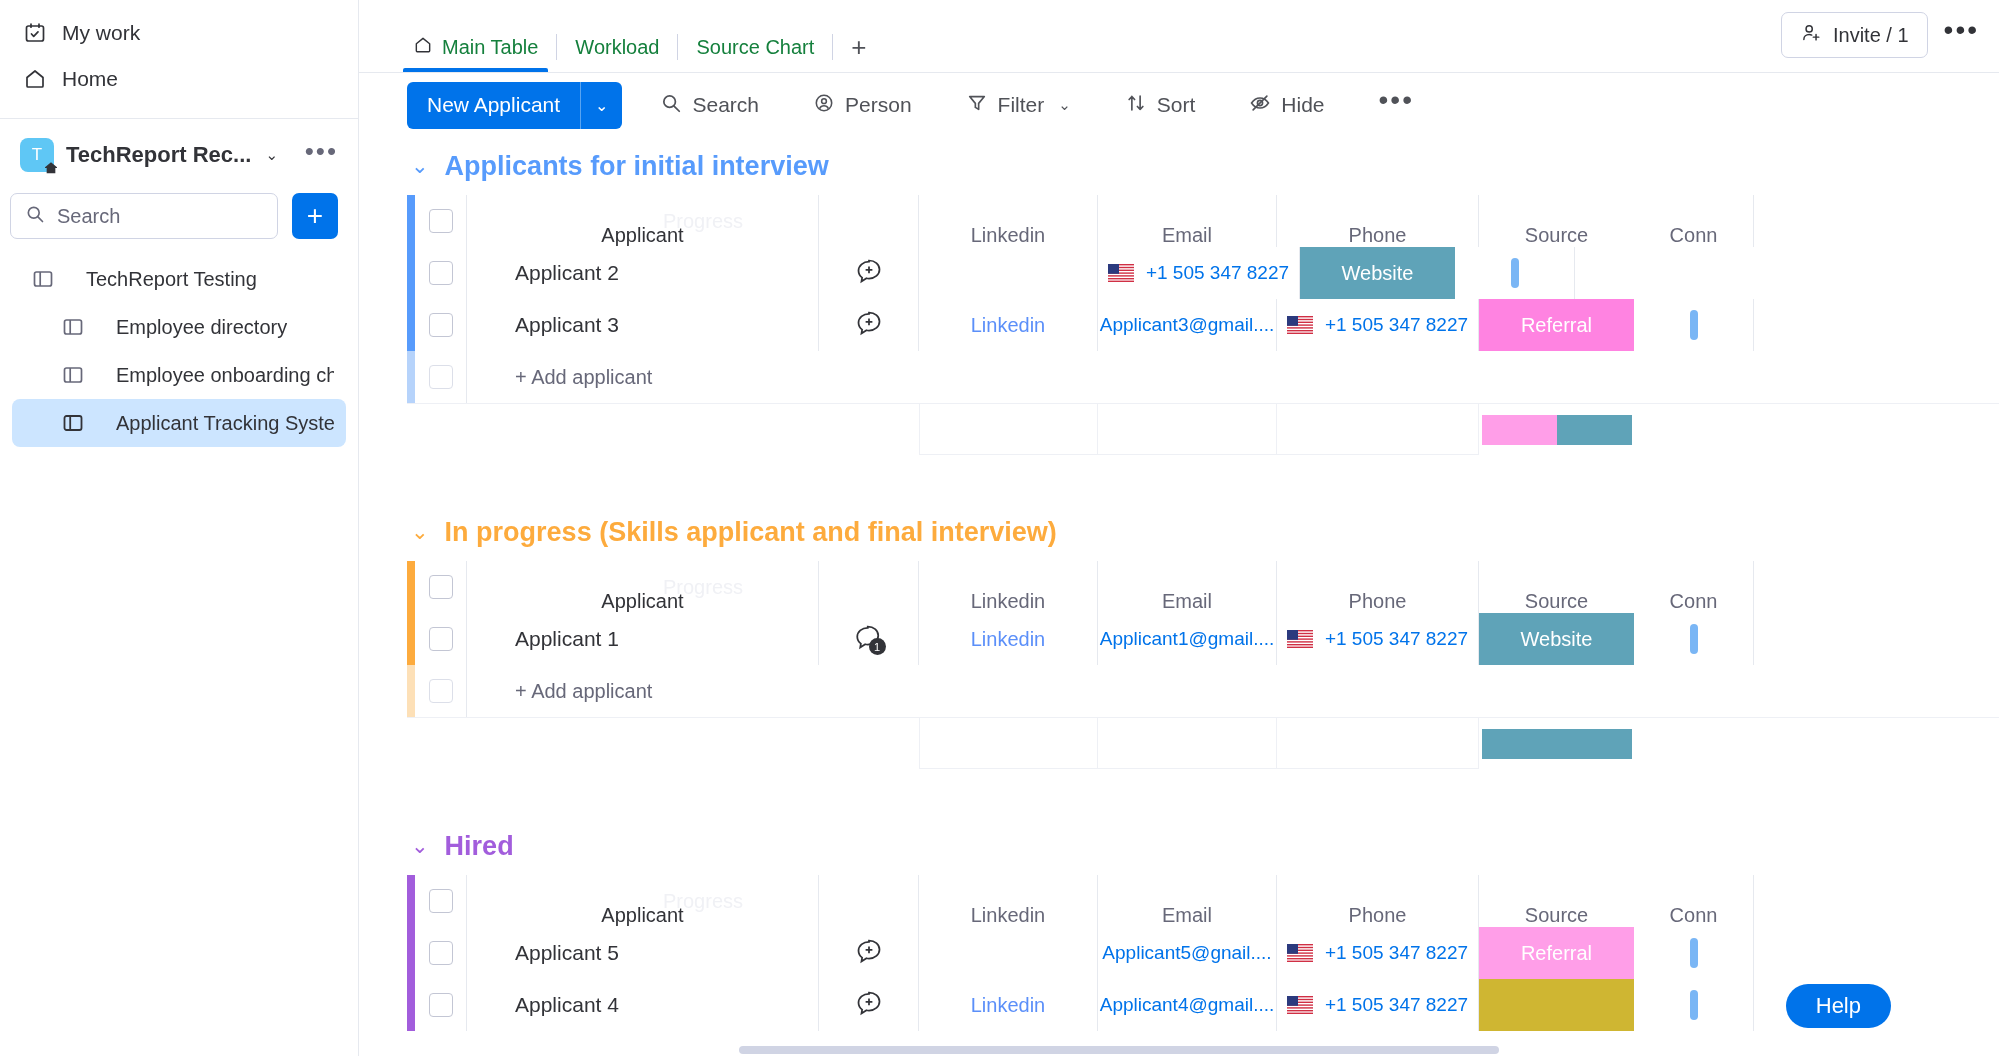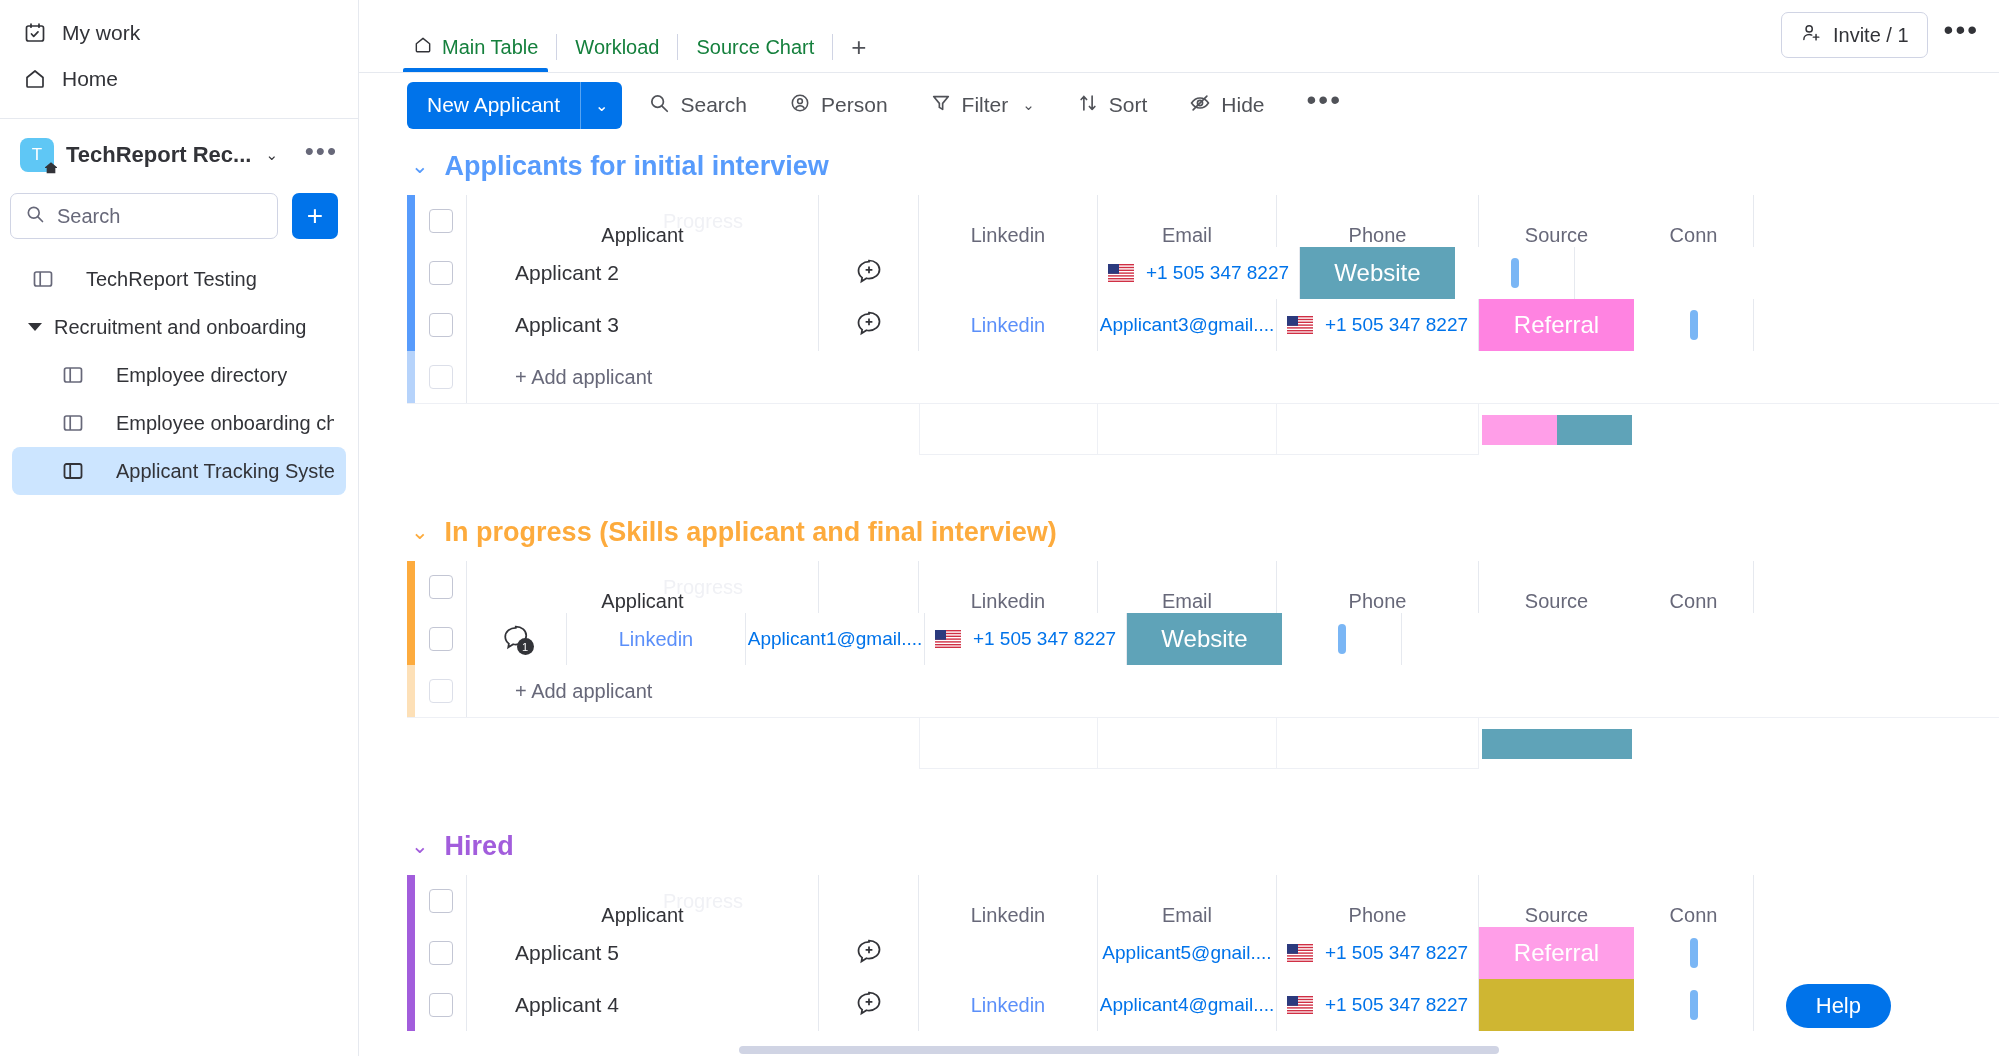--- a/index.html
+++ b/index.html
@@ -109,21 +109,21 @@
   .invite-btn {
     display: flex; align-items: center; gap: 11px;
     border: 1px solid #d0d4e4; border-radius: 7px;
     height: 46px; padding: 8px 18px; font-size: 20px; color: #323338; cursor: pointer;
   }
   .hdr-dots { font-size: 28px; color: #323338; letter-spacing: 2px; line-height: 12px; cursor: pointer; padding-bottom: 10px;}
   #topbar-underline { position: absolute; left: 0; right: 0; top: 72px; height: 1px; background: #e6e9ef; }
 
   
   #toolbar {
-    display: flex; align-items: center; gap: 0;
+    display: flex; align-items: center; gap: 12px;
     padding: 12px 0 12px 48px; height: 64px;
   }
   .primary-btn {
     display: flex; align-items: stretch; border-radius: 6px; overflow: hidden;
     background: #0073ea; color: #fff; height: 47px; cursor: pointer;
   }
   .primary-btn .lbl { display:flex; align-items:center; padding: 0 20px; font-size: 21px; font-weight: 500;}
   .primary-btn .divider { width: 1px; background: rgba(255,255,255,.35); }
   .primary-btn .cb { display:flex; align-items:center; padding: 0 14px; font-size: 16px; }
   .tool-item {
@@ -173,21 +173,21 @@
     position: absolute; left: 0; right: 0; top: 0; bottom: 0;
     display: flex; align-items: center; color: #f0f1f5; font-size: 20px;
     white-space: nowrap; pointer-events: none; overflow: hidden;
   }
   .ghost-c { position: absolute; left: 196px; }
   .ghost-d { position: absolute; left: 246px; }
   .muted-link { color: #5b8ff9; cursor: pointer; }
   .email { color: #0073ea; font-size: 19px; }
   .pill {
     width: 100%; height: 100%; display: flex; align-items: center; justify-content: center;
-    color: #fff; font-size: 24px; cursor: pointer;
+    color: #fff; font-size: 20px; cursor: pointer;
   }
   .conn-bar { width: 8px; height: 30px; border-radius: 4px; background: #7ab6f5; }
   .addrow {
     display: flex; align-items: stretch; height: 52px;
   }
   .addrow .c-name { color: #676879; font-size: 20px; padding-left: 48px; border-right: none;}
   .addrow .c-check .cbx { border-color: #dcdfe9; }
   .summary {
     display: flex; align-items: stretch; height: 52px; margin-left: 48px;
     border-top: 1px solid #eef0f5;
@@ -277,24 +277,20 @@
         <div class="board-row">
           <span class="ico">
             <svg width="24" height="24" viewBox="0 0 24 24" fill="none" stroke="#676879" stroke-width="1.7">
                 <rect x="3.5" y="5" width="17" height="14" rx="2"></rect>
                 <path d="M9.2 5v14"></path>
               </svg>
           </span>
           <span class="lbl">TechReport Testing</span>
         </div>
 
-        <div class="group-row">
-          <span class="tri"></span>
-          <span class="lbl">Recruitment and onboarding</span>
-        </div>
 
         <div class="board-row indent">
           <span class="ico">
             <svg width="24" height="24" viewBox="0 0 24 24" fill="none" stroke="#676879" stroke-width="1.7">
                 <rect x="3.5" y="5" width="17" height="14" rx="2"></rect>
                 <path d="M9.2 5v14"></path>
               </svg>
           </span>
           <span class="lbl">Employee directory</span>
         </div>
@@ -623,20 +619,23 @@
             <div class="cell hdr conn">
                 <span>Conn</span>
               </div>
           </div>
 
           <div class="trow">
             <div class="accent" style="background:#fdab3d"></div>
             <div class="c-check">
                 <span class="cbx"></span>
               </div>
+            <div class="c-name">
+                <span>Applicant 1</span>
+              </div>
             <div class="c-chat">
               <span style="position:relative;display:inline-block">
                 <svg width="30" height="30" viewBox="0 0 24 24" fill="none" stroke="#323338" stroke-width="1.4">
                     <path d="M11 3.6c4.7 0 8.4 3.2 8.4 7.2s-3.7 7.2-8.4 7.2c-.7 0-1.3-.06-2-.2L5 20.3l.5-3a7 7 0 0 1-2.9-5.5c0-4 3.7-7.2 8.4-7.2z"></path>
                   </svg>
                 <span style="position:absolute;right:-2px;bottom:1px;width:17px;height:17px;border-radius:50%;background:#323338;color:#fff;font-size:11px;display:flex;align-items:center;justify-content:center;">1</span>
               </span>
             </div>
             <div class="cell">
                 <span class="muted-link">Linkedin</span>

